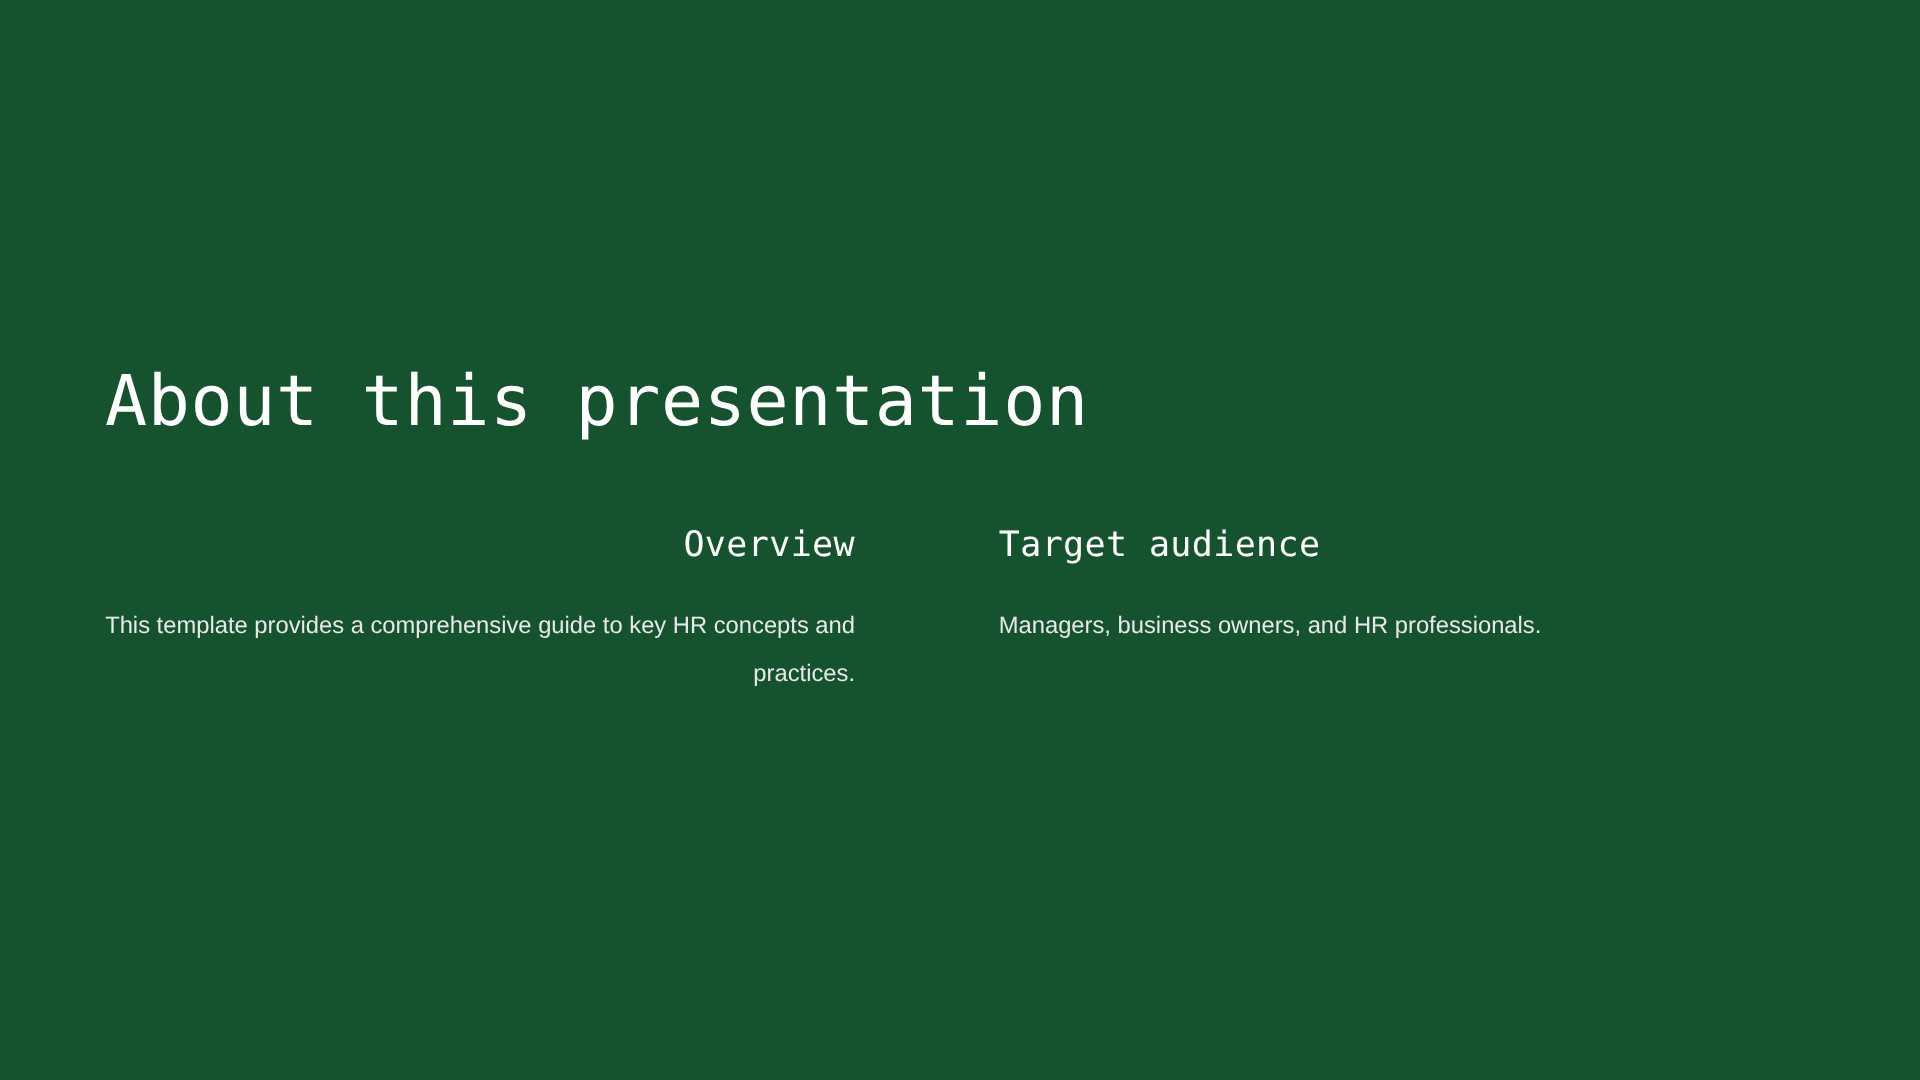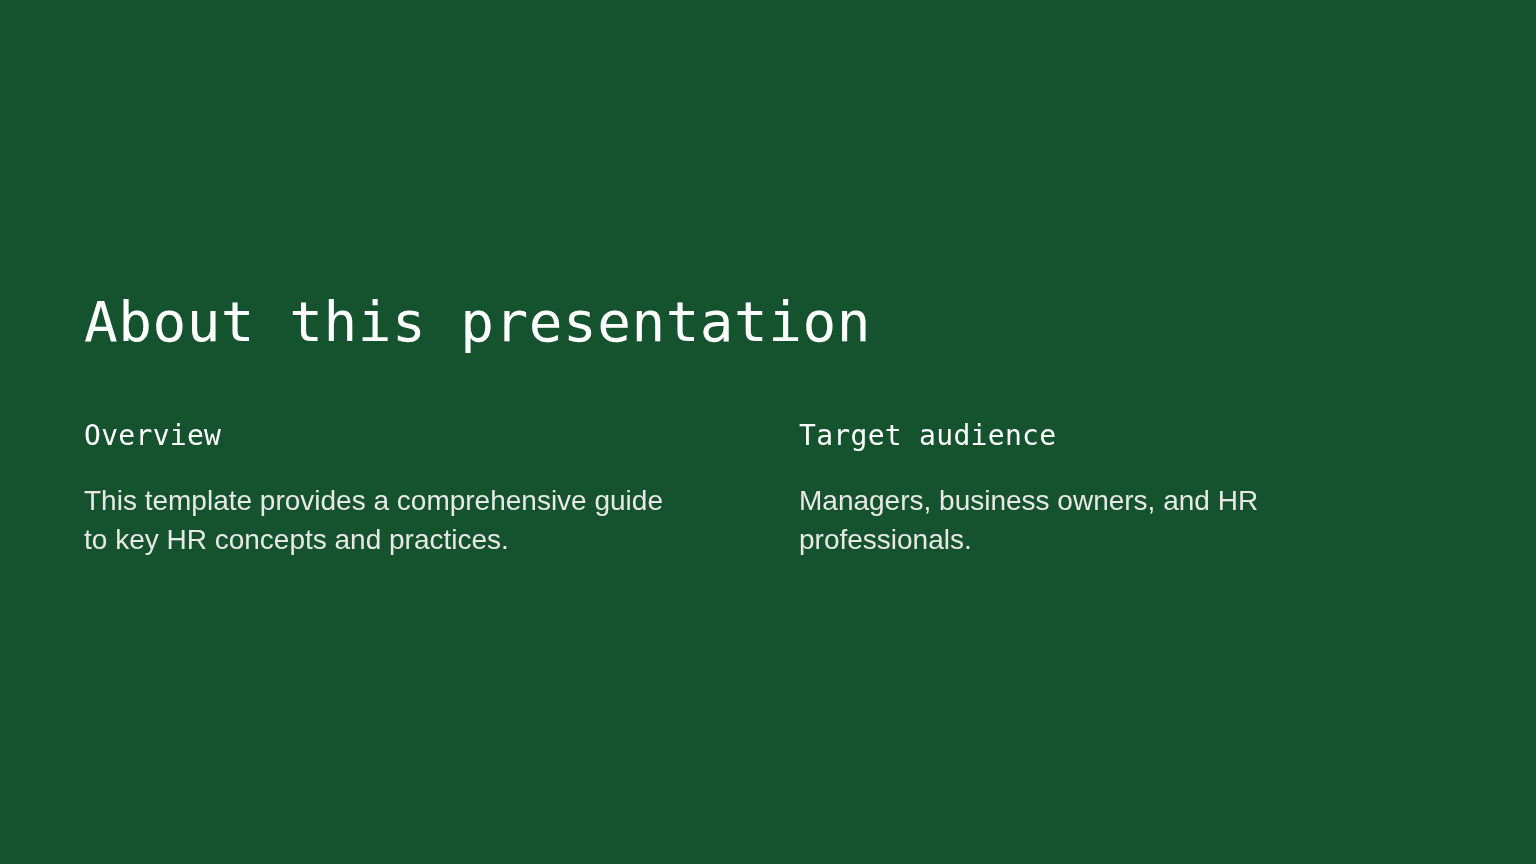--- a/index.html
+++ b/index.html
@@ -48,20 +48,21 @@
     align-items: flex-start;
   }
 
   .column {
     box-sizing: border-box;
   }
 
   .column-left {
     width: 600px;
     margin-right: 115px;
+    text-align: right;
   }
 
   .column-right {
     width: 600px;
   }
 
   .column-heading {
     margin: 0;
     font-family: "DejaVu Sans Mono", "Liberation Mono", monospace;
     font-size: 28px;
@@ -69,21 +70,21 @@
     line-height: 36px;
     letter-spacing: 0.3px;
     color: #ffffff;
     white-space: nowrap;
   }
 
   .column-body {
     margin: 0;
     padding-top: 27px;
     font-family: "Liberation Sans", sans-serif;
-    font-size: 28px;
+    font-size: 19px;
     font-weight: 400;
     line-height: 39px;
     color: #e8e8e8;
   }
 </style>
 </head>
 <body>
 
 <div class="slide">
 

